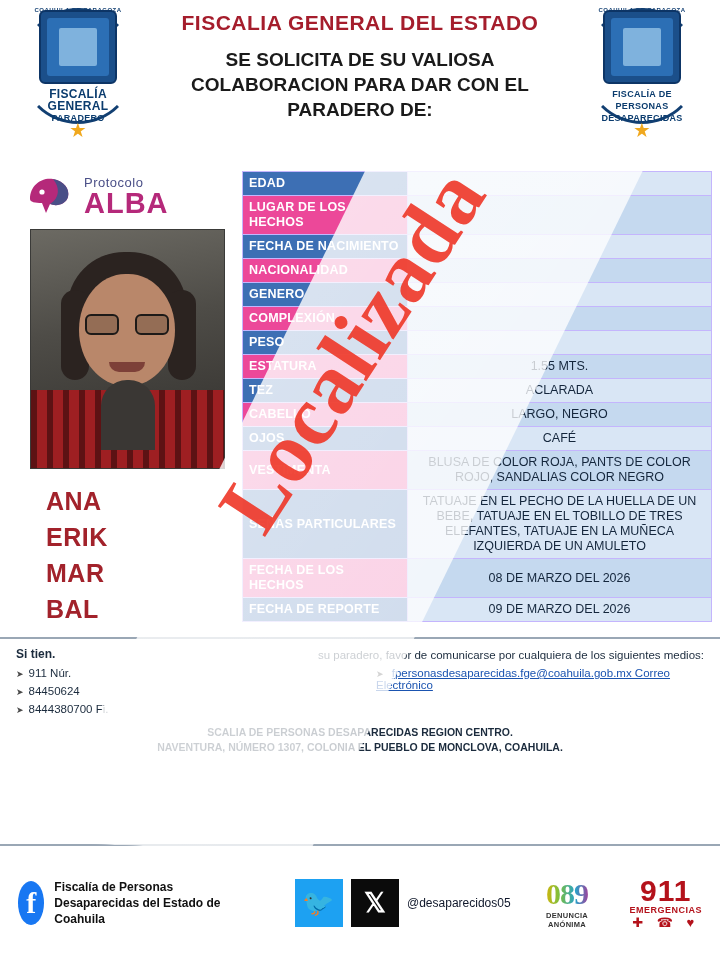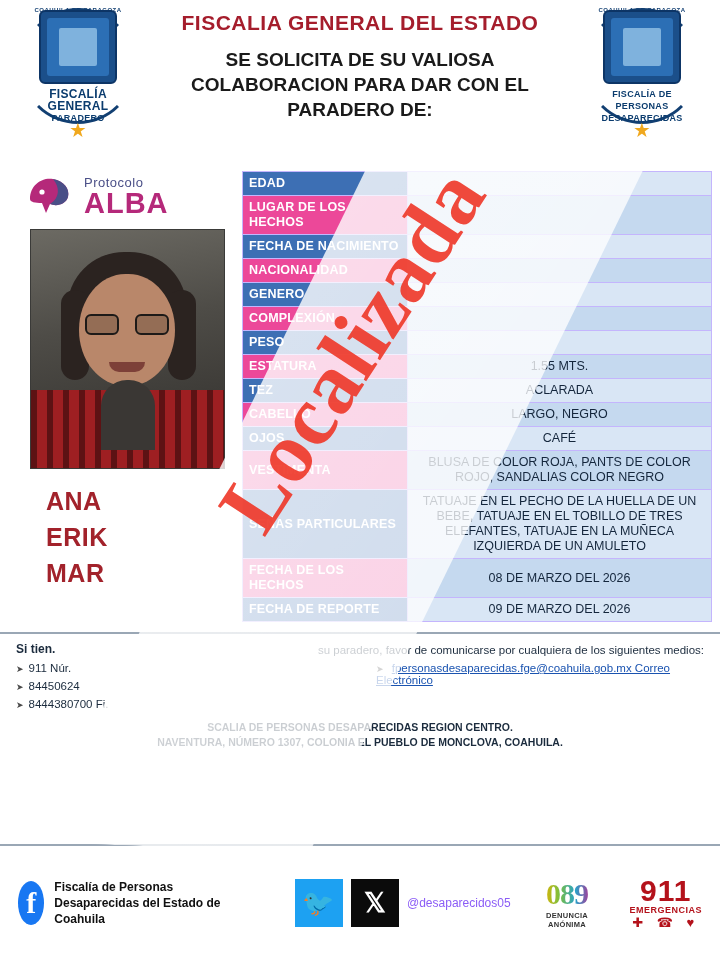--- a/index.html
+++ b/index.html
@@ -254,21 +254,21 @@
   .sm-block { display:flex; align-items:center; gap: 8px; margin-left: 26px; }
   .tw-old {
     width: 48px; height:48px; background:#1da1f2; display:flex;
     align-items:center; justify-content:center; color:#fff; font-size: 26px;
   }
   .tw-x {
     width: 48px; height:48px; background:#0b0b0b; display:flex;
     align-items:center; justify-content:center; color:#fff; font-size: 27px; font-weight:bold;
     font-family: "Liberation Serif", serif;
   }
-  .handle { font-size: 12px; color:#8b5cf6; }
+  .handle { font-size: 12px; color:#0f172a; }
   .denuncia { margin-left: 22px; text-align:center; }
   .denuncia .nums {
     font-size: 30px; font-weight: bold;
     background: linear-gradient(90deg,#e2b400 0%,#7cbf3f 33%,#27a2c9 66%,#c2268f 100%);
     -webkit-background-clip: text; background-clip: text; color: transparent;
     font-family: "Liberation Serif", serif;
     letter-spacing: -1px;
   }
   .denuncia .cap { font-size: 7.5px; font-weight: bold; color:#333; letter-spacing:.3px; }
   .nineoneone { margin-left: 28px; text-align:center; }
@@ -365,20 +365,21 @@
           <i></i>
         </div>
       <div class="mouth"></div>
       <div class="shirt"></div>
     </div>
 
     <div class="name-block">
       <div>ANA</div>
       <div>ERIK</div>
       <div>MAR</div>
+      <div>BAL</div>
     </div>
   </div>
 
   <div class="right-col">
     <table class="info">
       <tbody>
         <tr>
           <td class="label">EDAD</td>
           <td class="value"></td>
         </tr>

